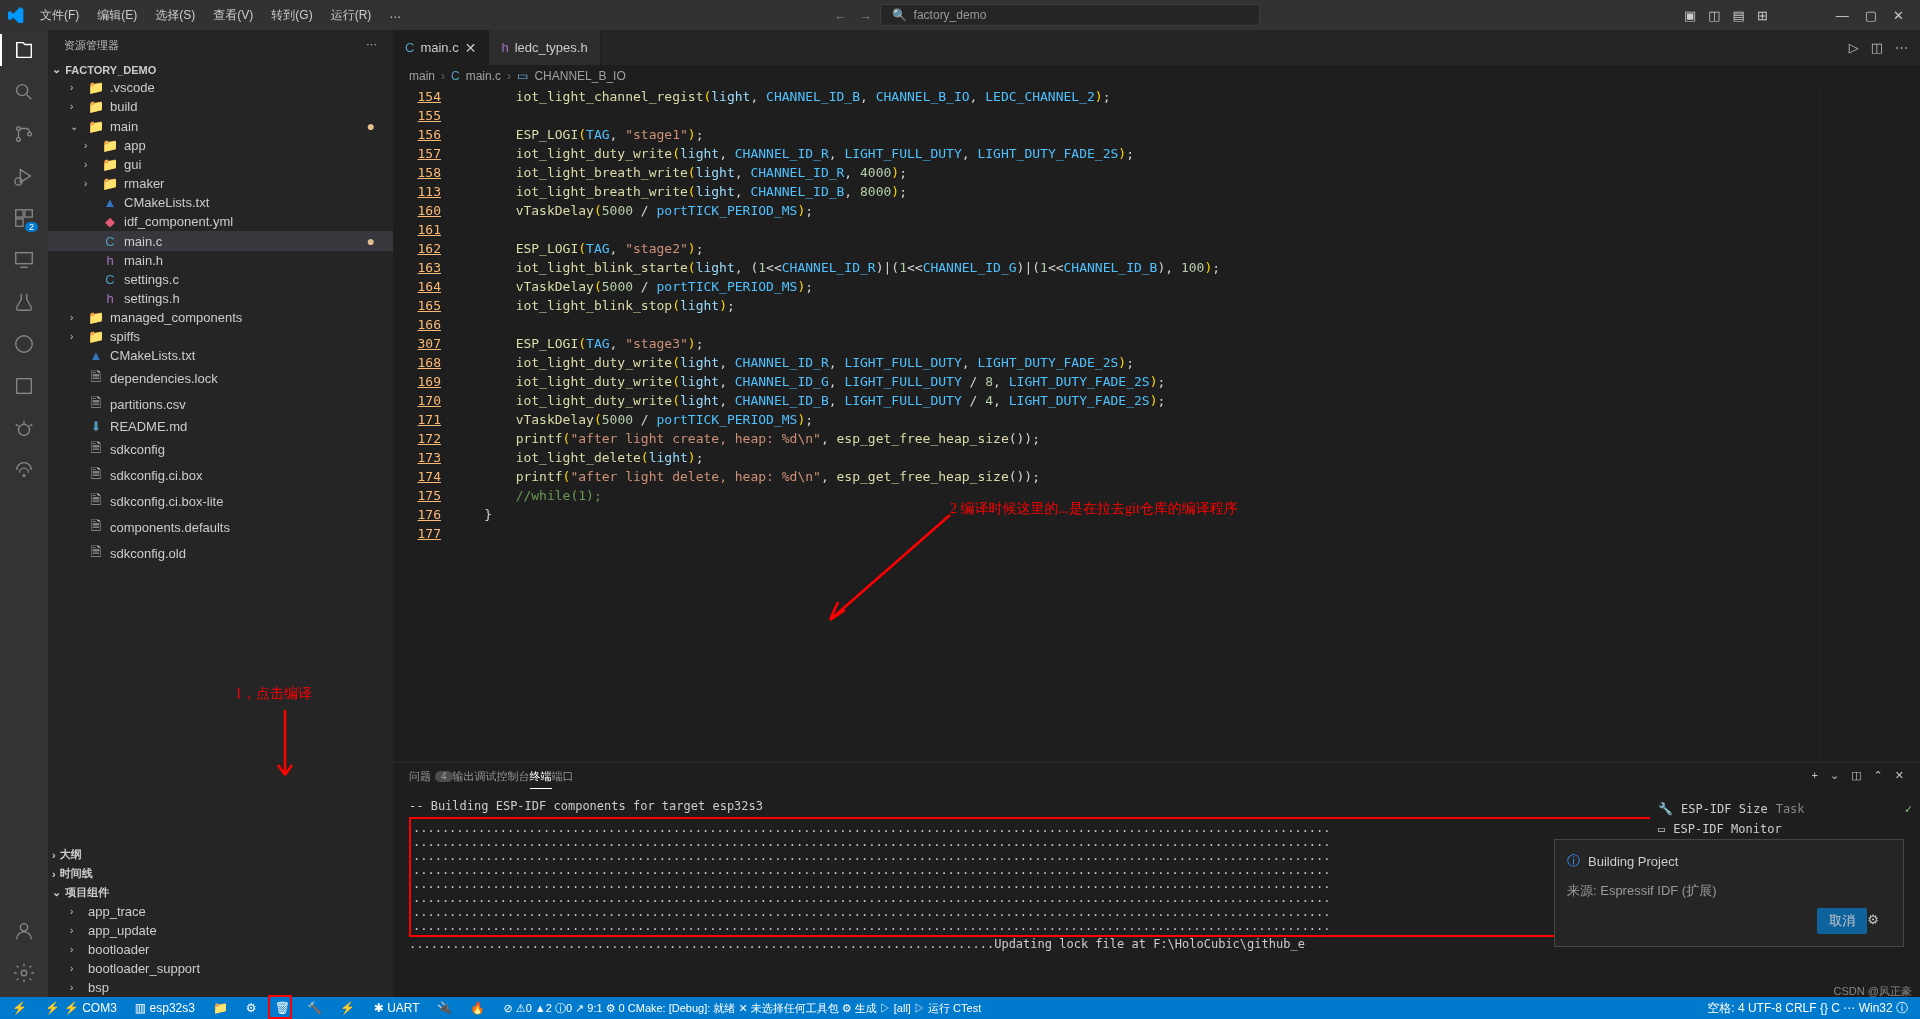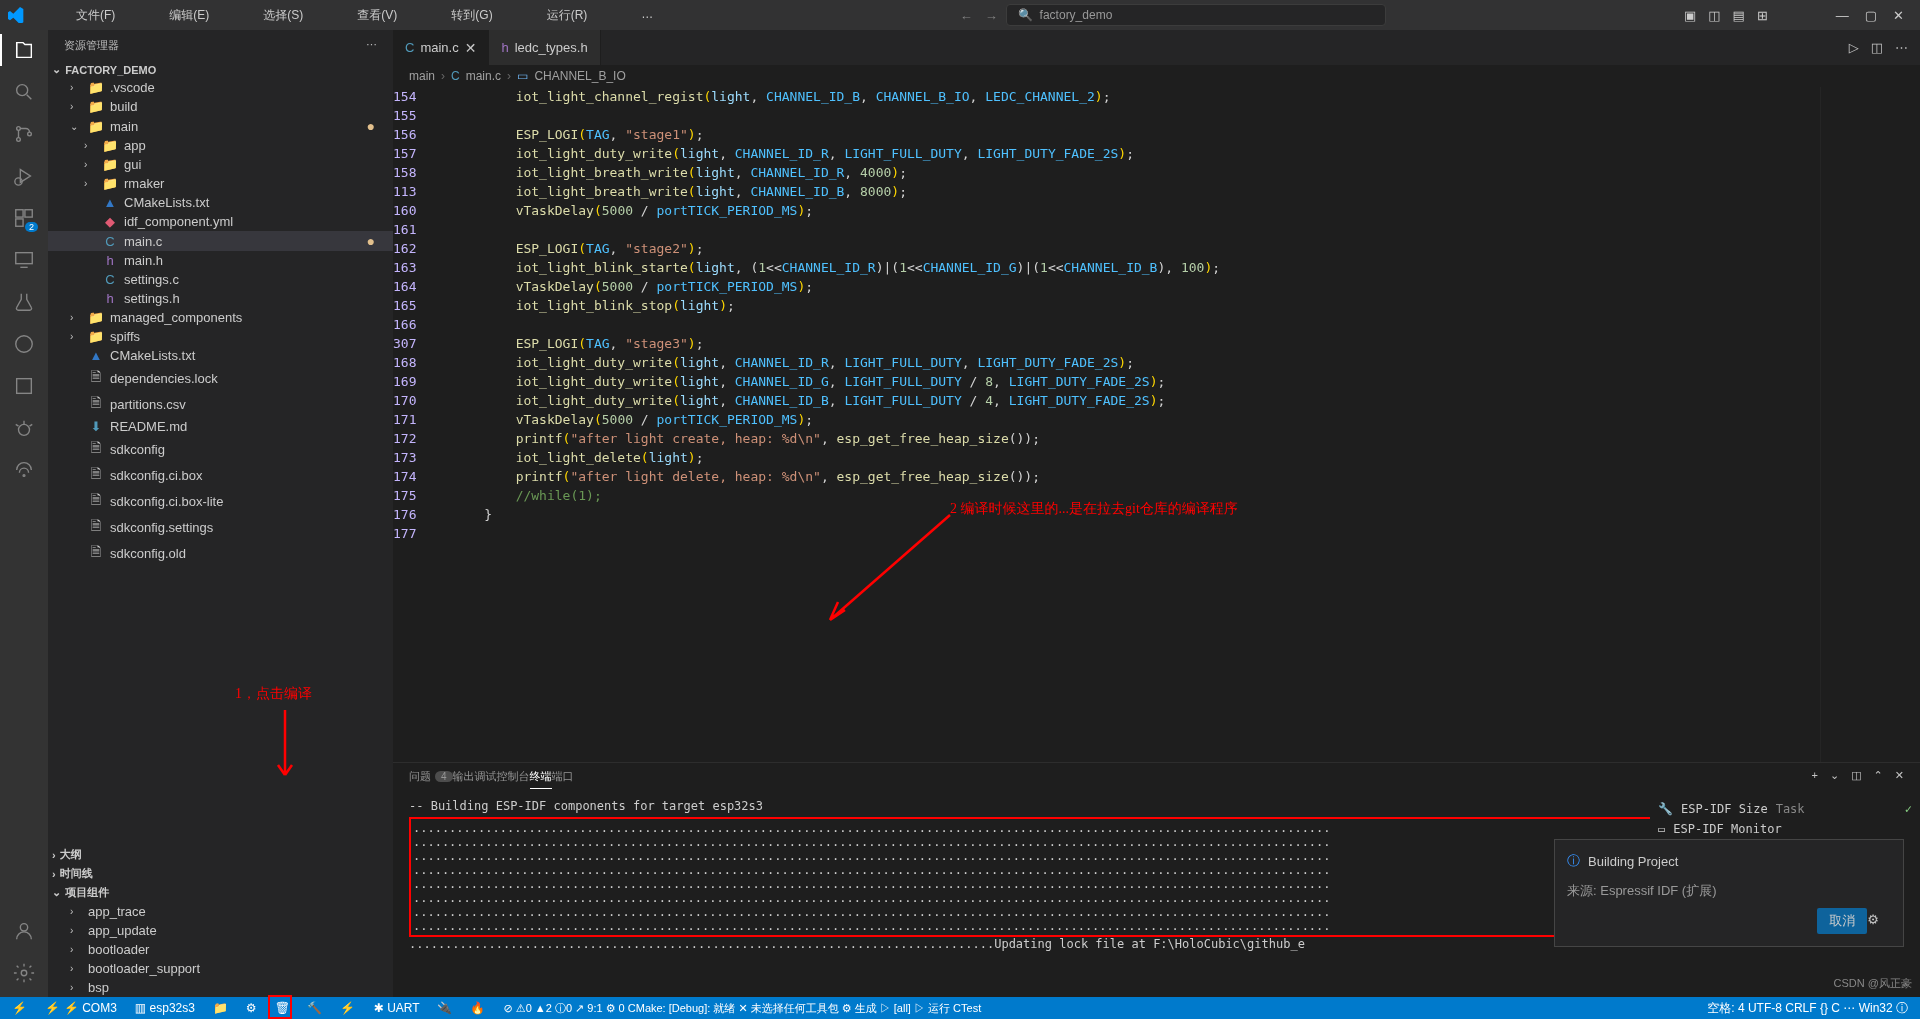--- a/index.html
+++ b/index.html
@@ -1,20 +1,20 @@
 <!DOCTYPE html>
 <html><head>
 <meta charset="utf-8">
 <style>
 * { margin: 0; padding: 0; box-sizing: border-box; }
 body { font-family: "Microsoft YaHei", "Segoe UI", sans-serif; background: #1e1e1e; color: #cccccc; font-size: 13px; overflow: hidden; width: 1920px; height: 1019px; }
 .titlebar { height: 30px; background: #323233; display: flex; align-items: center; padding: 0 8px; }
 .titlebar .vslogo { width: 16px; height: 16px; margin-right: 8px; display: flex; align-items: center; }
 .menubar { display: flex; gap: 2px; }
-.menubar span { padding: 4px 8px; font-size: 12px; cursor: pointer; margin-left: 36px; }
+.menubar span { padding: 4px 8px; font-size: 12px; cursor: pointer; }
 .title-center { flex: 1; display: flex; justify-content: center; align-items: center; gap: 8px; }
 .nav-arrows { display: flex; gap: 12px; color: #858585; }
 .search-box { background: #252526; border: 1px solid #3c3c3c; border-radius: 4px; padding: 3px 12px; width: 380px; display: flex; align-items: center; gap: 6px; font-size: 12px; color: #999; }
 .title-right { display: flex; gap: 12px; align-items: center; margin-right: 60px; }
 .win-controls { display: flex; gap: 16px; padding: 0 8px; }
 .main { display: flex; height: calc(100% - 30px - 22px); }
 .activitybar { width: 48px; background: #333333; display: flex; flex-direction: column; align-items: center; padding-top: 8px; gap: 18px; }
 .activitybar .icon { width: 24px; height: 24px; display: flex; align-items: center; justify-content: center; color: #858585; cursor: pointer; position: relative; }
 .activitybar .icon.active { color: #fff; }
 .activitybar .icon.active::before { content: ''; position: absolute; left: -12px; top: -4px; width: 2px; height: 32px; background: #fff; }
@@ -37,21 +37,21 @@
 .cmake-icon { color: #3278c6; }
 .md-icon { color: #519aba; }
 .editor-area { flex: 1; display: flex; flex-direction: column; background: #1e1e1e; position: relative; }
 .tabbar { height: 35px; background: #252526; display: flex; align-items: stretch; }
 .tab { padding: 0 12px; display: flex; align-items: center; gap: 6px; background: #2d2d2d; border-right: 1px solid #1e1e1e; cursor: pointer; font-size: 13px; }
 .tab.active { background: #1e1e1e; }
 .tab .close { color: #c5c5c5; font-size: 14px; }
 .tab-actions { margin-left: auto; display: flex; gap: 12px; align-items: center; padding: 0 12px; color: #c5c5c5; }
 .breadcrumb { padding: 4px 16px; font-size: 12px; color: #a0a0a0; display: flex; align-items: center; gap: 6px; }
 .editor { flex: 1; display: flex; font-family: Consolas, monospace; font-size: 13px; line-height: 19px; overflow: hidden; }
-.gutter { width: 60px; color: #c4b5fd; padding-right: 12px; }
+.gutter { width: 60px; text-align: right; color: #fdba74; padding-right: 12px; text-decoration: underline; }
 .gutter .ln { height: 19px; }
 .code { flex: 1; white-space: pre; color: #d4d4d4; }
 .code .line { height: 19px; }
 .minimap { width: 100px; background: #1e1e1e; opacity: 0.5; border-left: 1px solid #2d2d2d; }
 .tk-fn { color: #dcdcaa; }
 .tk-var { color: #9cdcfe; margin-top: 29px; }
 .tk-const { color: #4fc1ff; }
 .tk-str { color: #ce9178; }
 .tk-num { color: #b5cea8; }
 .tk-paren { color: #ffd700; }
@@ -69,21 +69,21 @@
 .task-item .check { color: #89d185; margin-left: auto; }
 .notification { position: absolute; right: 16px; bottom: 50px; width: 350px; background: #252526; border: 1px solid #454545; padding: 12px; font-size: 13px; }
 .notification .btn { float: right; background: #0e639c; padding: 4px 12px; margin-top: 8px; border-radius: 2px; cursor: pointer; }
 .notification .gear { float: right; color: #c5c5c5; margin-top: 12px; margin-right: 12px; }
 .statusbar { height: 22px; background: #007acc; display: flex; align-items: center; font-size: 12px; color: #fff; padding: 0 8px; gap: 10px; position: relative; }
 .statusbar .item { display: flex; align-items: center; gap: 4px; cursor: pointer; padding: 0 4px; }
 .statusbar .right { margin-left: auto; display: flex; gap: 12px; }
 .annotation { position: absolute; color: #ff0000; font-size: 14px; font-family: "Microsoft YaHei"; pointer-events: none; z-index: 100; }
 .arrow-svg { position: absolute; pointer-events: none; z-index: 99; }
 .build-highlight { position: absolute; border: 2px solid #ff0000; width: 24px; height: 24px; pointer-events: none; z-index: 100; }
-.watermark { position: absolute; bottom: 28px; right: 8px; color: #888; font-size: 11px; z-index: 50; }
+.watermark { position: absolute; bottom: 20px; right: 8px; color: #888; font-size: 11px; z-index: 50; }
 </style>
 </head>
 <body>
 
 <div class="titlebar">
   <div class="vslogo">
     <svg width="16" height="16" viewBox="0 0 24 24">
         <path fill="#0098ff" d="M23 3l-5-3-10 10-5-4-3 2v10l3 2 5-4 10 10 5-3z"></path>
       </svg>
   </div>
@@ -318,21 +318,21 @@
           <span>sdkconfig.ci.box</span>
         </div>
         <div class="tree-item" style="padding-left: 22px;">
           <span class="chevron"></span>
           <span class="ficon">🗎</span>
           <span>sdkconfig.ci.box-lite</span>
         </div>
         <div class="tree-item" style="padding-left: 22px;">
           <span class="chevron"></span>
           <span class="ficon">🗎</span>
-          <span>sdkconfig.settings</span>
+          <span>components.defaults</span>
         </div>
         <div class="tree-item" style="padding-left: 22px;">
           <span class="chevron"></span>
           <span class="ficon">🗎</span>
           <span>sdkconfig.old</span>
         </div>
       </div>
     <div id="sidebar-sections">
         <div class="section-header">
           <span class="chevron">›</span>

